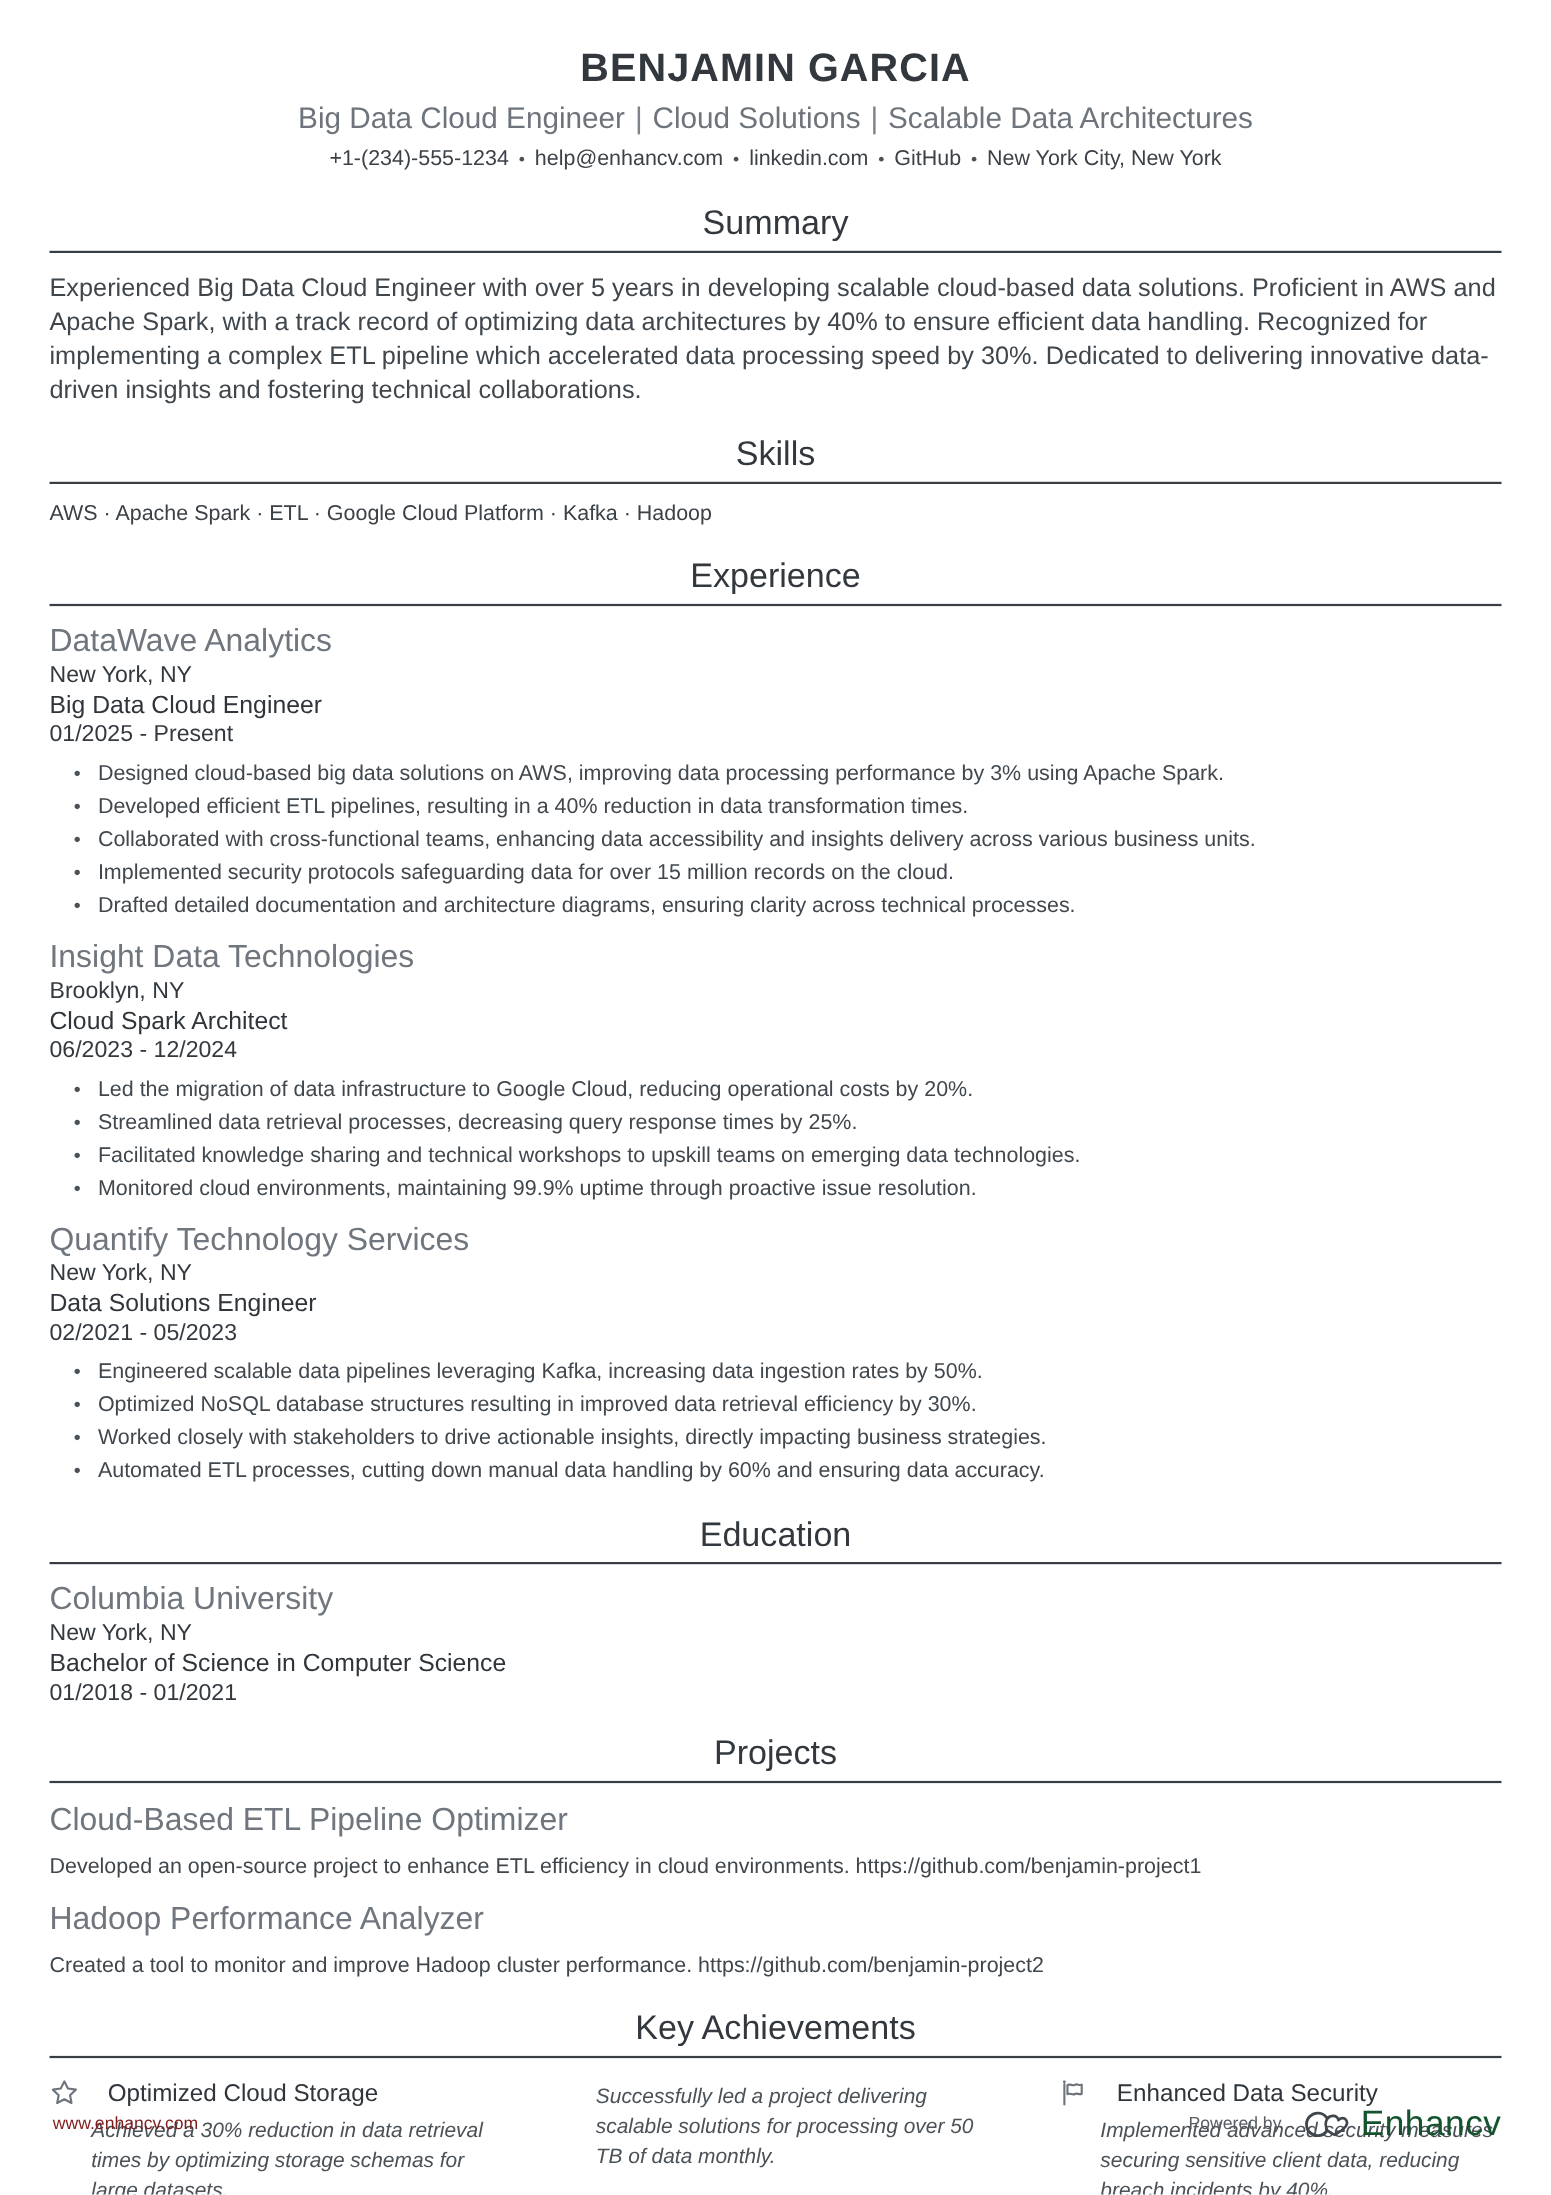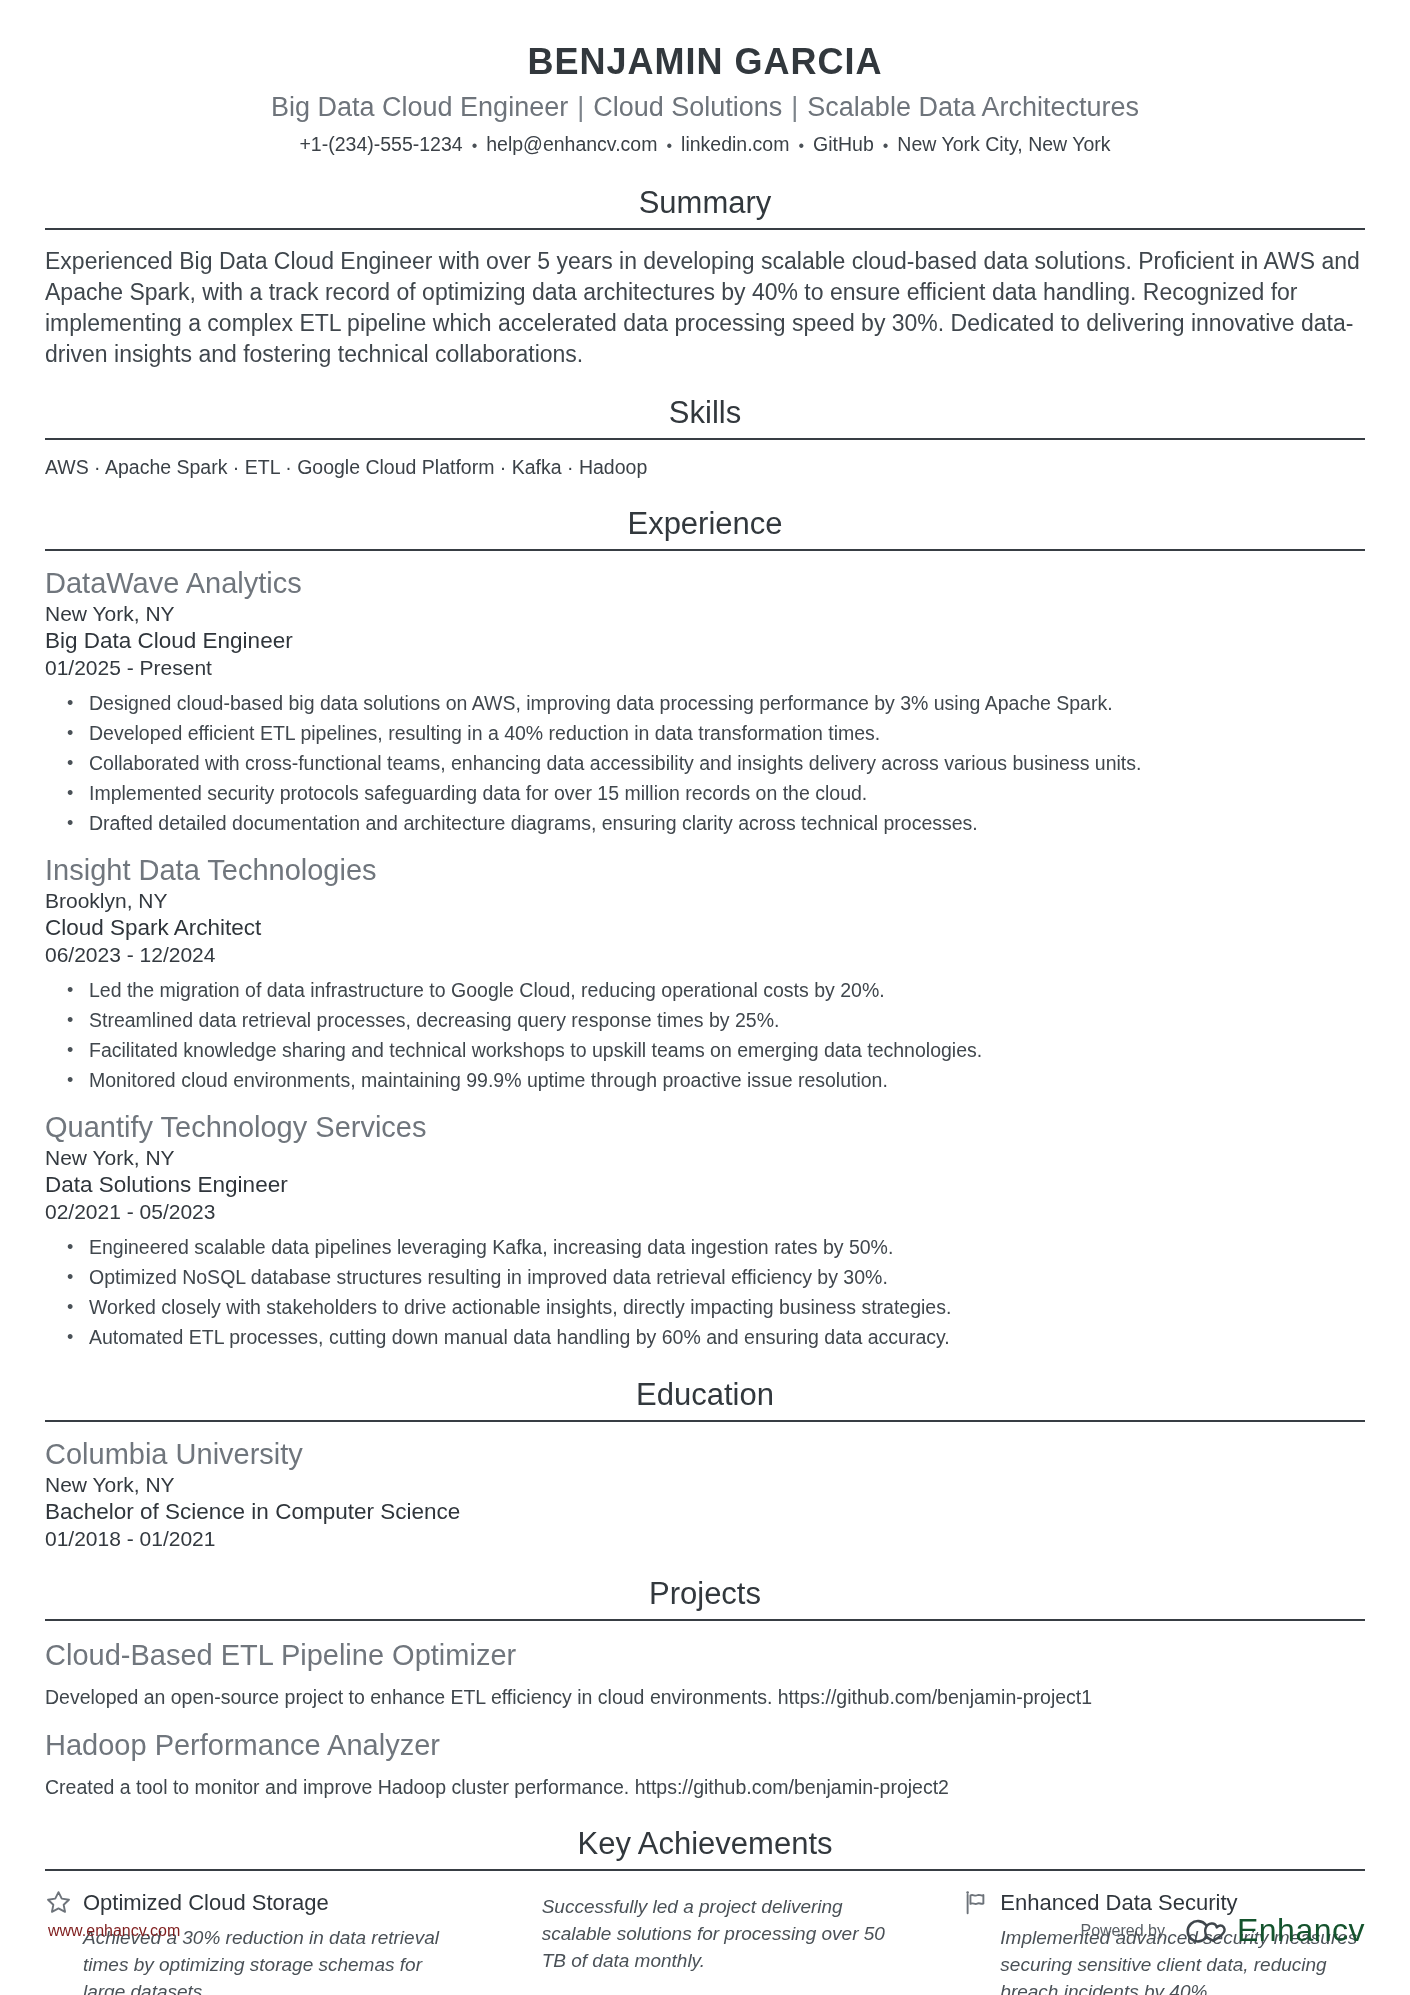--- a/index.html
+++ b/index.html
@@ -55,21 +55,21 @@
   }
 
   .project { margin-top: 16px; }
   .project-desc { margin-top: 9px; font-size: 19.5px; line-height: 28px; color: #3f464c; }
 
   
   .ach-grid {
     display: grid; grid-template-columns: repeat(3, 1fr);
     column-gap: 56px; margin-top: 16px;
   }
-  .ach-head { display: flex; align-items: flex-start; gap: 11px; }
+  .ach-head { display: flex; align-items: flex-start; gap: 26px; }
   .ach-icon { flex: 0 0 auto; }
   .ach-icon svg { width: 27px; height: 27px; display: block; margin-top: 2px; }
   .ach-title { font-size: 22px; color: #2f353b; line-height: 31px; }
   .ach-desc  { margin: 6px 0 0 38px; font-size: 19px; line-height: 27px; color: #4a5157; font-style: italic; }
 
   
   .footer {
     position: absolute; left: 48px; right: 45px; bottom: 46px;
     display: flex; justify-content: space-between; align-items: center;
   }

